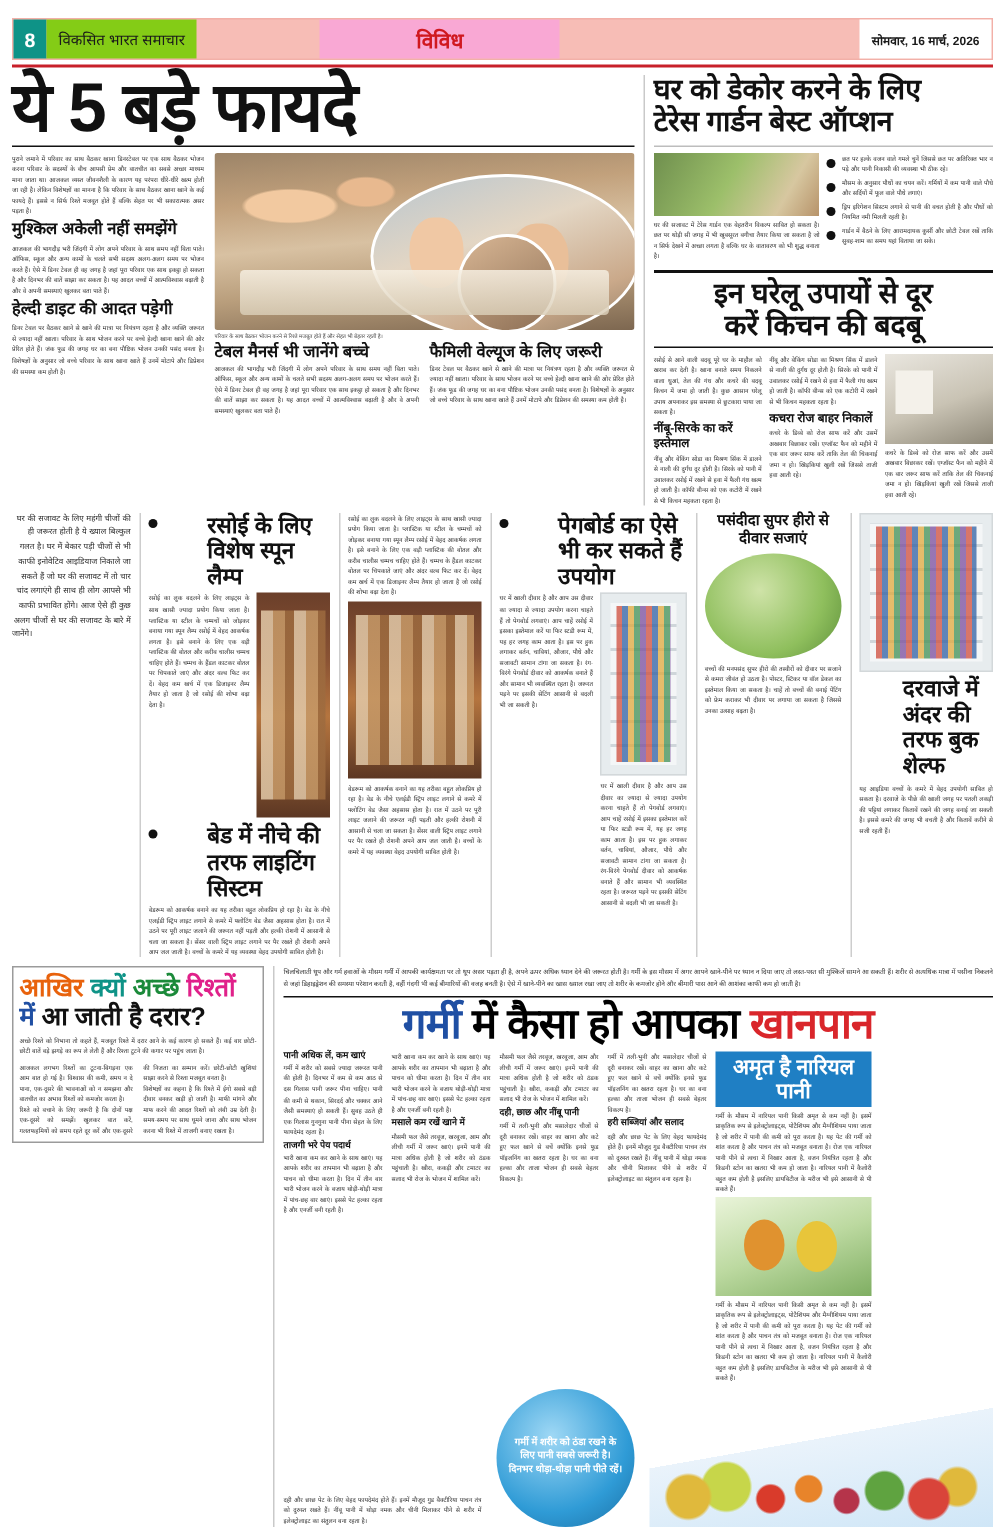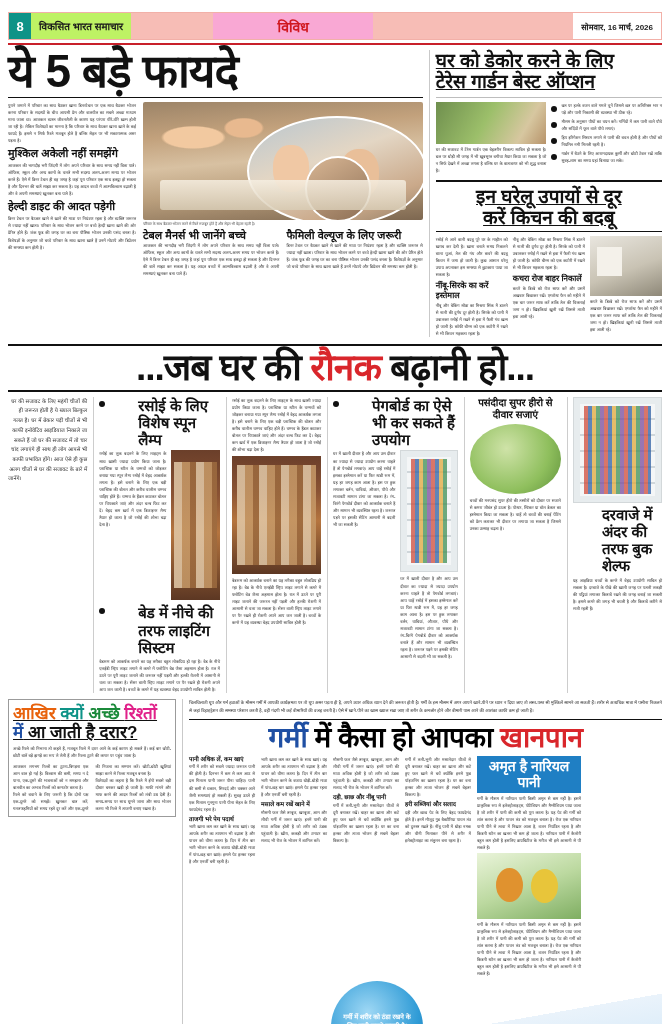--- a/index.html
+++ b/index.html
@@ -3,31 +3,31 @@
 <meta charset="utf-8">
 <style>
   html,body{margin:0;padding:0;background:#b9b9b9;}
   body{font-family:"Liberation Sans","DejaVu Sans",sans-serif;}
   .page{width:670px;height:1024px;background:#fff;position:relative;overflow:hidden;box-sizing:border-box;}
   .sheet{position:absolute;left:8px;top:12px;width:654px;height:1000px;background:#fff;box-sizing:border-box;}
 
   
   .masthead{height:26px;display:flex;align-items:stretch;background:#f7bdb6;border:1px solid #f2b0a8;}
   .m-page{width:22px;background:#0e9387;color:#fff;font-weight:bold;font-size:13px;display:flex;align-items:center;justify-content:center;}
-  .m-name{background:#bef264;display:flex;align-items:center;padding:0 8px;font-size:10px;font-weight:bold;color:#1a1a1a;}
+  .m-name{background:#84cc16;display:flex;align-items:center;padding:0 8px;font-size:10px;font-weight:normal;color:#1a1a1a;}
   .m-gap{flex:0 0 82px;}
   .m-sec{background:#f9a8d4;width:160px;display:flex;align-items:center;justify-content:center;color:#d0181f;font-size:14px;font-weight:bold;}
   .m-gap2{flex:1;}
   .m-date{background:#fff;display:flex;align-items:center;padding:0 8px;font-size:8px;font-weight:bold;color:#1a1a1a;}
   .rule-red{height:2px;background:#c8202a;margin-top:3px;}
 
   
   .kicker{color:#e8620c;font-weight:bold;font-size:16px;line-height:1.15;letter-spacing:.2px;}
   .mega{font-size:46px;font-weight:bold;line-height:.95;color:#111;letter-spacing:-1px;}
-  .hl2{font-size:19px;font-weight:bold;line-height:1.12;color:#111;text-decoration:underline;}
+  .hl2{font-size:19px;font-weight:bold;line-height:1.12;color:#111;}
   .hl3{font-size:15px;font-weight:bold;line-height:1.15;color:#111;margin-left:29px;}
   .hl4{font-size:11px;font-weight:bold;line-height:1.2;color:#111;}
   .body-txt{font-size:4.1px;line-height:1.72;color:#2b2b2b;text-align:justify;
             text-align-last:left;word-spacing:.2px;}
   .body-txt.s6{font-size:5.4px;line-height:1.8;}
 
   
   .top{display:flex;margin-top:5px;gap:6px;}
   .top-left{width:418px;}
   .top-right{width:228px;border-left:1px solid #c9c9c9;padding-left:6px;}
@@ -218,25 +218,20 @@
           <div class="body-txt">कचरे के डिब्बे को रोज साफ करें और उसमें अखबार बिछाकर रखें। एग्जॉस्ट फैन को महीने में एक बार जरूर साफ करें ताकि तेल की चिकनाई जमा न हो। खिड़कियां खुली रखें जिससे ताजी हवा आती रहे।</div>
         </div>
         <div style="width:33%;">
           <div class="photo ph-kitchen"></div>
           <div class="body-txt" style="margin-top:2px;">कचरे के डिब्बे को रोज साफ करें और उसमें अखबार बिछाकर रखें। एग्जॉस्ट फैन को महीने में एक बार जरूर साफ करें ताकि तेल की चिकनाई जमा न हो। खिड़कियां खुली रखें जिससे ताजी हवा आती रहे।</div>
         </div>
       </div>
     </div>
   </div>
 
-  <div class="banner">
-    <div class="banner-h">
-      <span>...जब घर की </span><span class="red">रौनक</span><span> बढ़ानी हो...</span>
-    </div>
-  </div>
 
   <div class="mid">
 
     <div class="mid-c c1">
       <div class="body-txt s6" style="text-align:right;">घर की सजावट के लिए महंगी चीजों की ही जरूरत होती है ये ख्याल बिल्कुल गलत है। घर में बेकार पड़ी चीजों से भी काफी इनोवेटिव आइडियाज निकाले जा सकते हैं जो घर की सजावट में तो चार चांद लगाएंगे ही साथ ही लोग आपसे भी काफी प्रभावित होंगे। आज ऐसे ही कुछ अलग चीजों से घर की सजावट के बारे में जानेंगे।</div>
     </div>
 
     <div class="mid-c c2 vsep">
       <div class="bullet-h">
             <span class="dot"></span>

